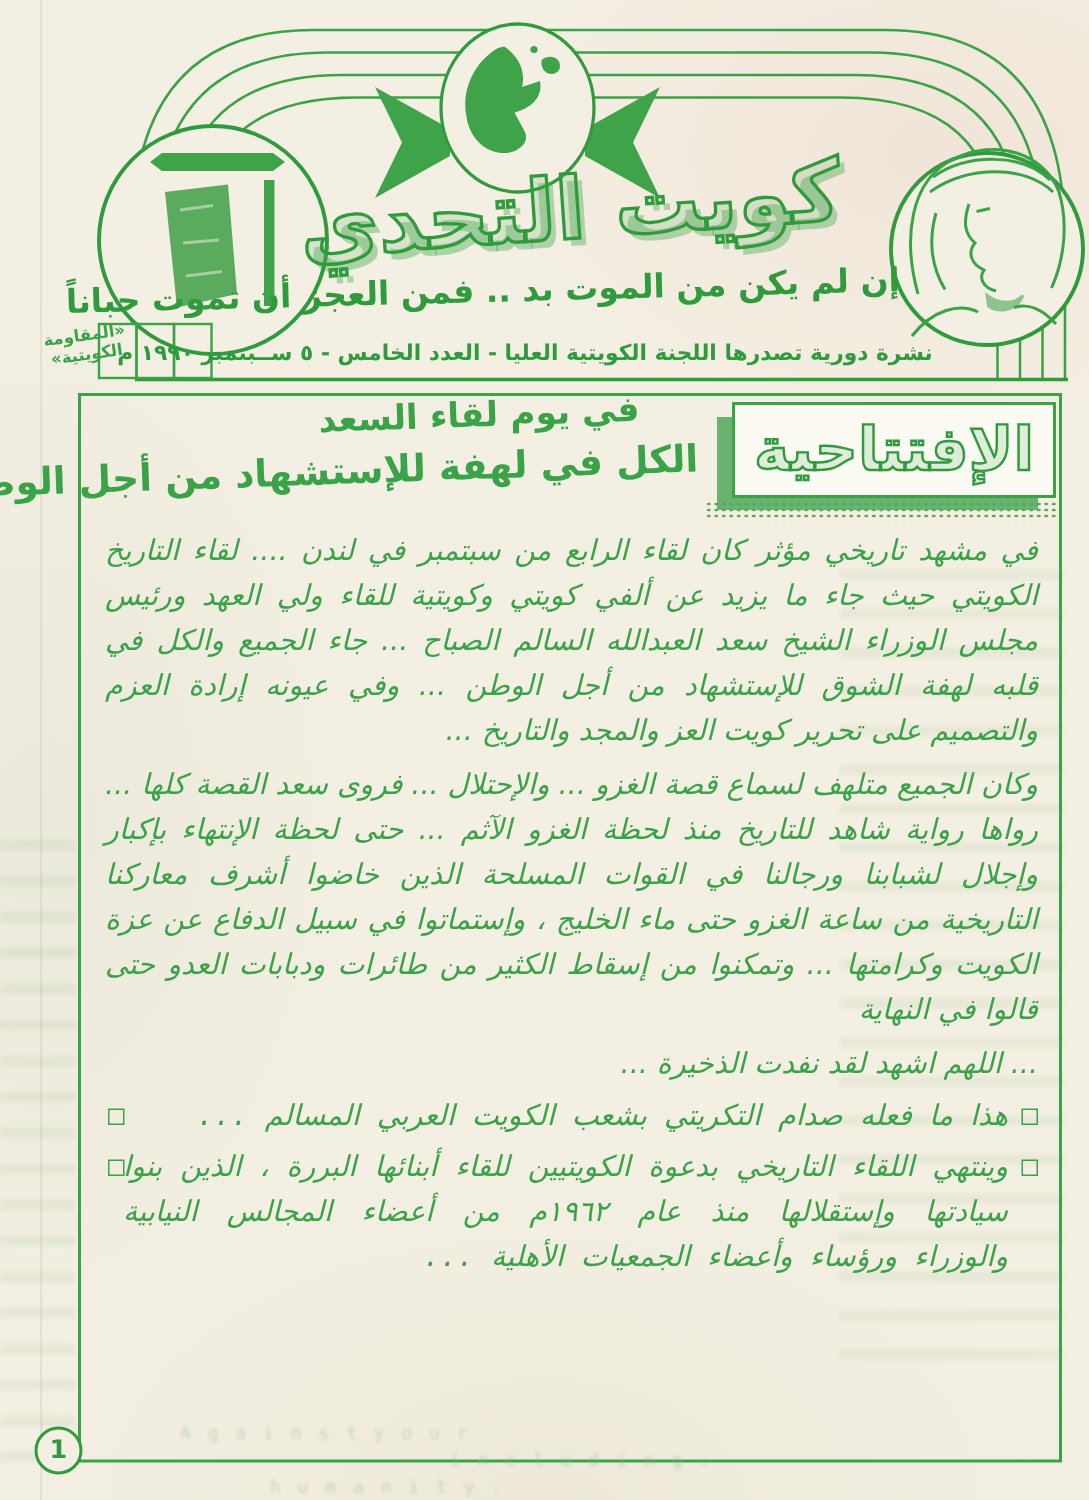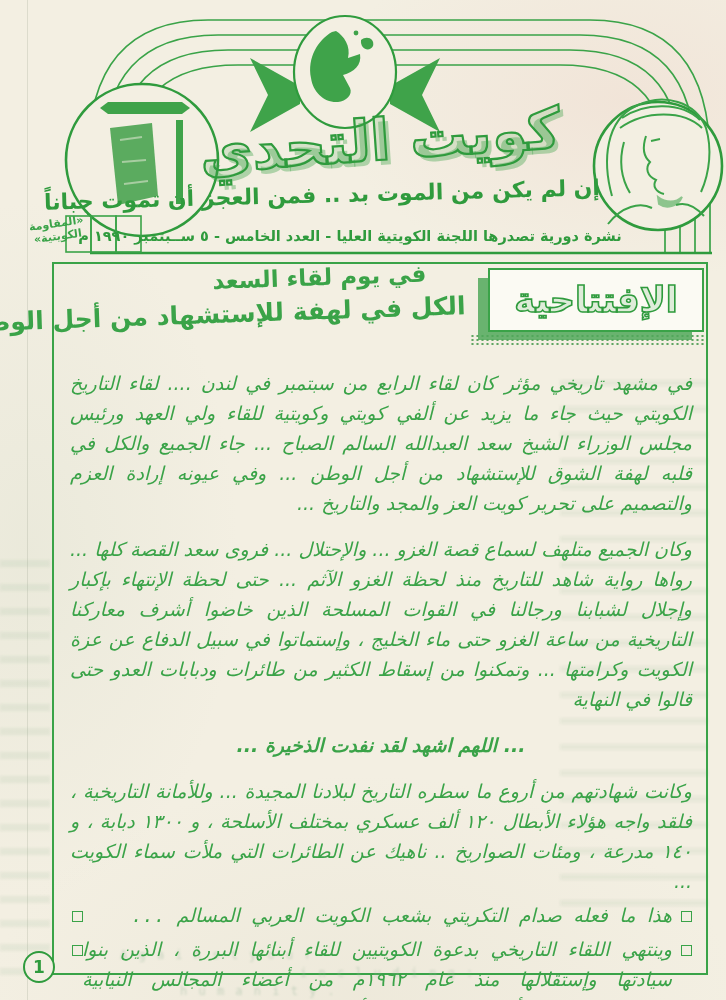--- a/index.html
+++ b/index.html
@@ -55,21 +55,21 @@
     position:absolute;left:52px;top:262px;width:656px;height:713px;
     border:2.5px solid var(--ink-soft);
     box-sizing:border-box;
   }
 
   .section-box{
     position:absolute;left:488px;top:268px;width:212px;height:60px;
     background:#fbfaf3;border:2.5px solid var(--ink-soft);
     box-shadow:-11px 9px 0 -1px rgba(80,168,90,.85);
     display:flex;align-items:center;justify-content:center;
-    font-size:35px;font-weight:bold;direction:rtl;
+    font-size:40px;font-weight:bold;direction:rtl;
     color:rgba(63,163,74,.15);
     -webkit-text-stroke:1.6px var(--ink);
     z-index:3;
   }
   .stipple{
     position:absolute;left:470px;top:334px;width:236px;height:13px;
     background-image:radial-gradient(rgba(47,140,55,.75) 1px, transparent 1.4px);
     background-size:5px 4px;z-index:2;
   }
 
@@ -80,22 +80,22 @@
   }
   .headline .h1{font-size:23px;text-align:center;transform:translateX(50px);white-space:nowrap;}
   .headline .h2{font-size:25px;text-align:center;margin-top:6px;white-space:nowrap;}
 
   .body-text{
     position:absolute;left:70px;top:352px;width:622px;
     direction:rtl;text-align:justify;
     font-size:19px;line-height:30px;color:var(--ink-soft);
     font-style:italic;z-index:2;
   }
-  .body-text p{margin:16px 0 6px 0;}
-  .center-line{text-align:center;font-weight:bold;}
+  .body-text p{margin:0 0 6px 0;}
+  .center-line{font-weight:normal;}
   .bullet{position:relative;padding-right:20px;margin:0 0 4px 12px;font-family:Liberation Mono, monospace;}
   .sq{
     display:inline-block;width:9px;height:9px;border:1.6px solid var(--ink-soft);
     position:absolute;right:0;top:9px;background:transparent;
   }
   .bullet::after{
     content:"";position:absolute;left:-10px;top:9px;width:9px;height:9px;
     border:1.6px solid var(--ink-soft);
   }
 
@@ -195,21 +195,20 @@
 
   <div class="headline">
     <div class="h1">في يوم لقاء السعد</div>
     <div class="h2">الكل في لهفة للإستشهاد من أجل الوطن</div>
   </div>
 
   <div class="body-text">
     <p>في مشهد تاريخي مؤثر كان لقاء الرابع من سبتمبر في لندن .... لقاء التاريخ الكويتي حيث جاء ما يزيد عن ألفي كويتي وكويتية للقاء ولي العهد ورئيس مجلس الوزراء الشيخ سعد العبدالله السالم الصباح ... جاء الجميع والكل في قلبه لهفة الشوق للإستشهاد من أجل الوطن ... وفي عيونه إرادة العزم والتصميم على تحرير كويت العز والمجد والتاريخ ...</p>
     <p>وكان الجميع متلهف لسماع قصة الغزو ... والإحتلال ... فروى سعد القصة كلها ... رواها رواية شاهد للتاريخ منذ لحظة الغزو الآثم ... حتى لحظة الإنتهاء بإكبار وإجلال لشبابنا ورجالنا في القوات المسلحة الذين خاضوا أشرف معاركنا التاريخية من ساعة الغزو حتى ماء الخليج ، وإستماتوا في سبيل الدفاع عن عزة الكويت وكرامتها ... وتمكنوا من إسقاط الكثير من طائرات ودبابات العدو حتى قالوا في النهاية</p>
     <p class="center-line">... اللهم اشهد لقد نفدت الذخيرة ...</p>
-    <p>وكانت شهادتهم من أروع ما سطره التاريخ لبلادنا المجيدة ... وللأمانة التاريخية ، فلقد واجه هؤلاء الأبطال ١٢٠ ألف عسكري بمختلف الأسلحة ، و ١٣٠٠ دبابة ، و ١٤٠ مدرعة ، ومئات الصواريخ .. ناهيك عن الطائرات التي ملأت سماء الكويت ...</p>
     <div class="bullet">
       <span class="sq"></span>
       <span>هذا ما فعله صدام التكريتي بشعب الكويت العربي المسالم ...</span>
     </div>
     <div class="bullet">
       <span class="sq"></span>
       <span>وينتهي اللقاء التاريخي بدعوة الكويتيين للقاء أبنائها البررة ، الذين بنوا سيادتها وإستقلالها منذ عام ١٩٦٢م من أعضاء المجالس النيابية والوزراء ورؤساء وأعضاء الجمعيات الأهلية ...</span>
     </div>
 
   </div>

